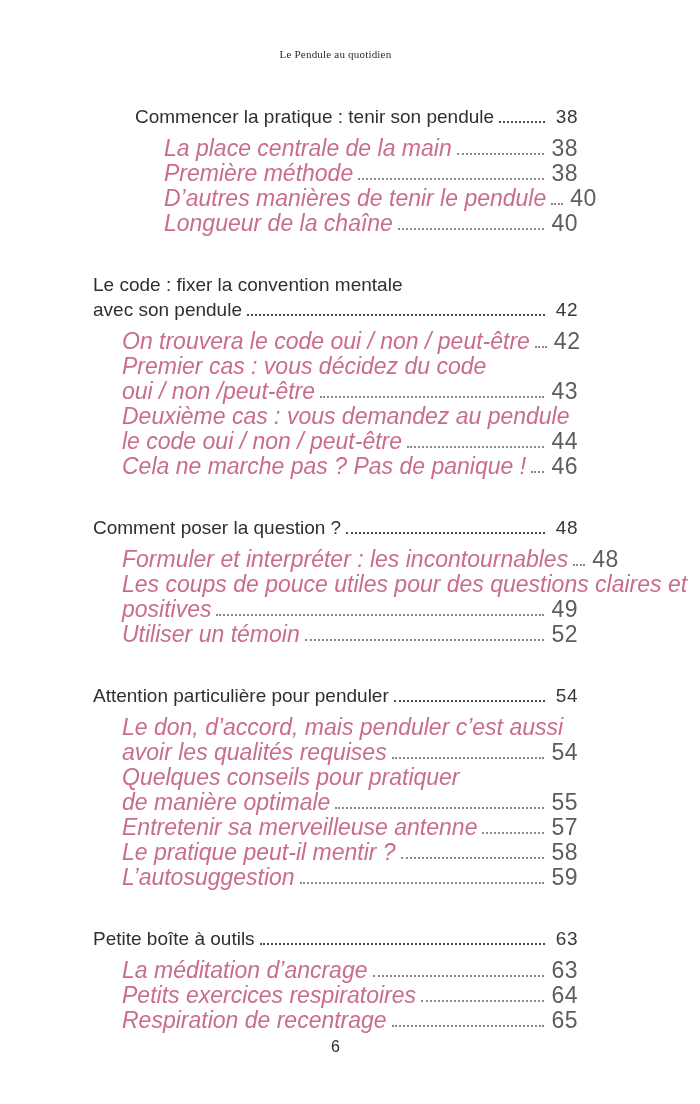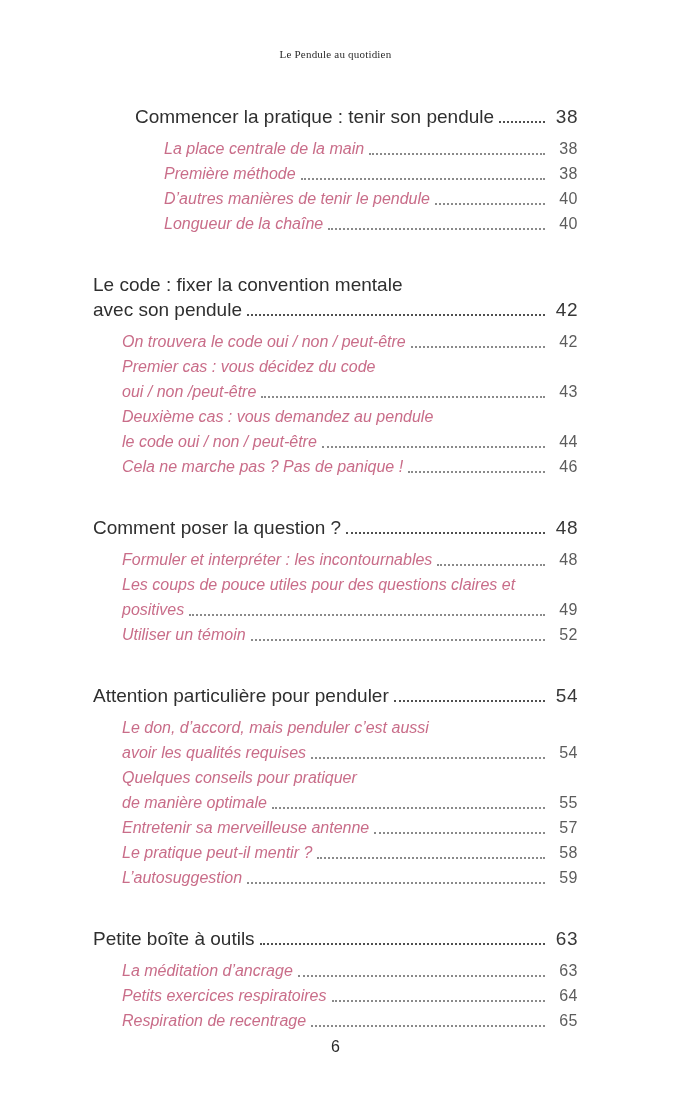--- a/index.html
+++ b/index.html
@@ -40,21 +40,21 @@
     display:flex;
     align-items:baseline;
     line-height:25px;
     white-space:nowrap;
   }
   .main-row{
     font-size:19px;
     color:var(--ink);
   }
   .sub-row{
-    font-size:16px;
+    font-size:23px;
     font-style:italic;
     color:var(--pink);
     padding-left:29px;
   }
   .leader{
     flex:1 1 auto;
     align-self:flex-end;
     border-bottom:2px dotted var(--leader-sub);
     margin:0 7px 6px 5px;
     min-width:12px;

